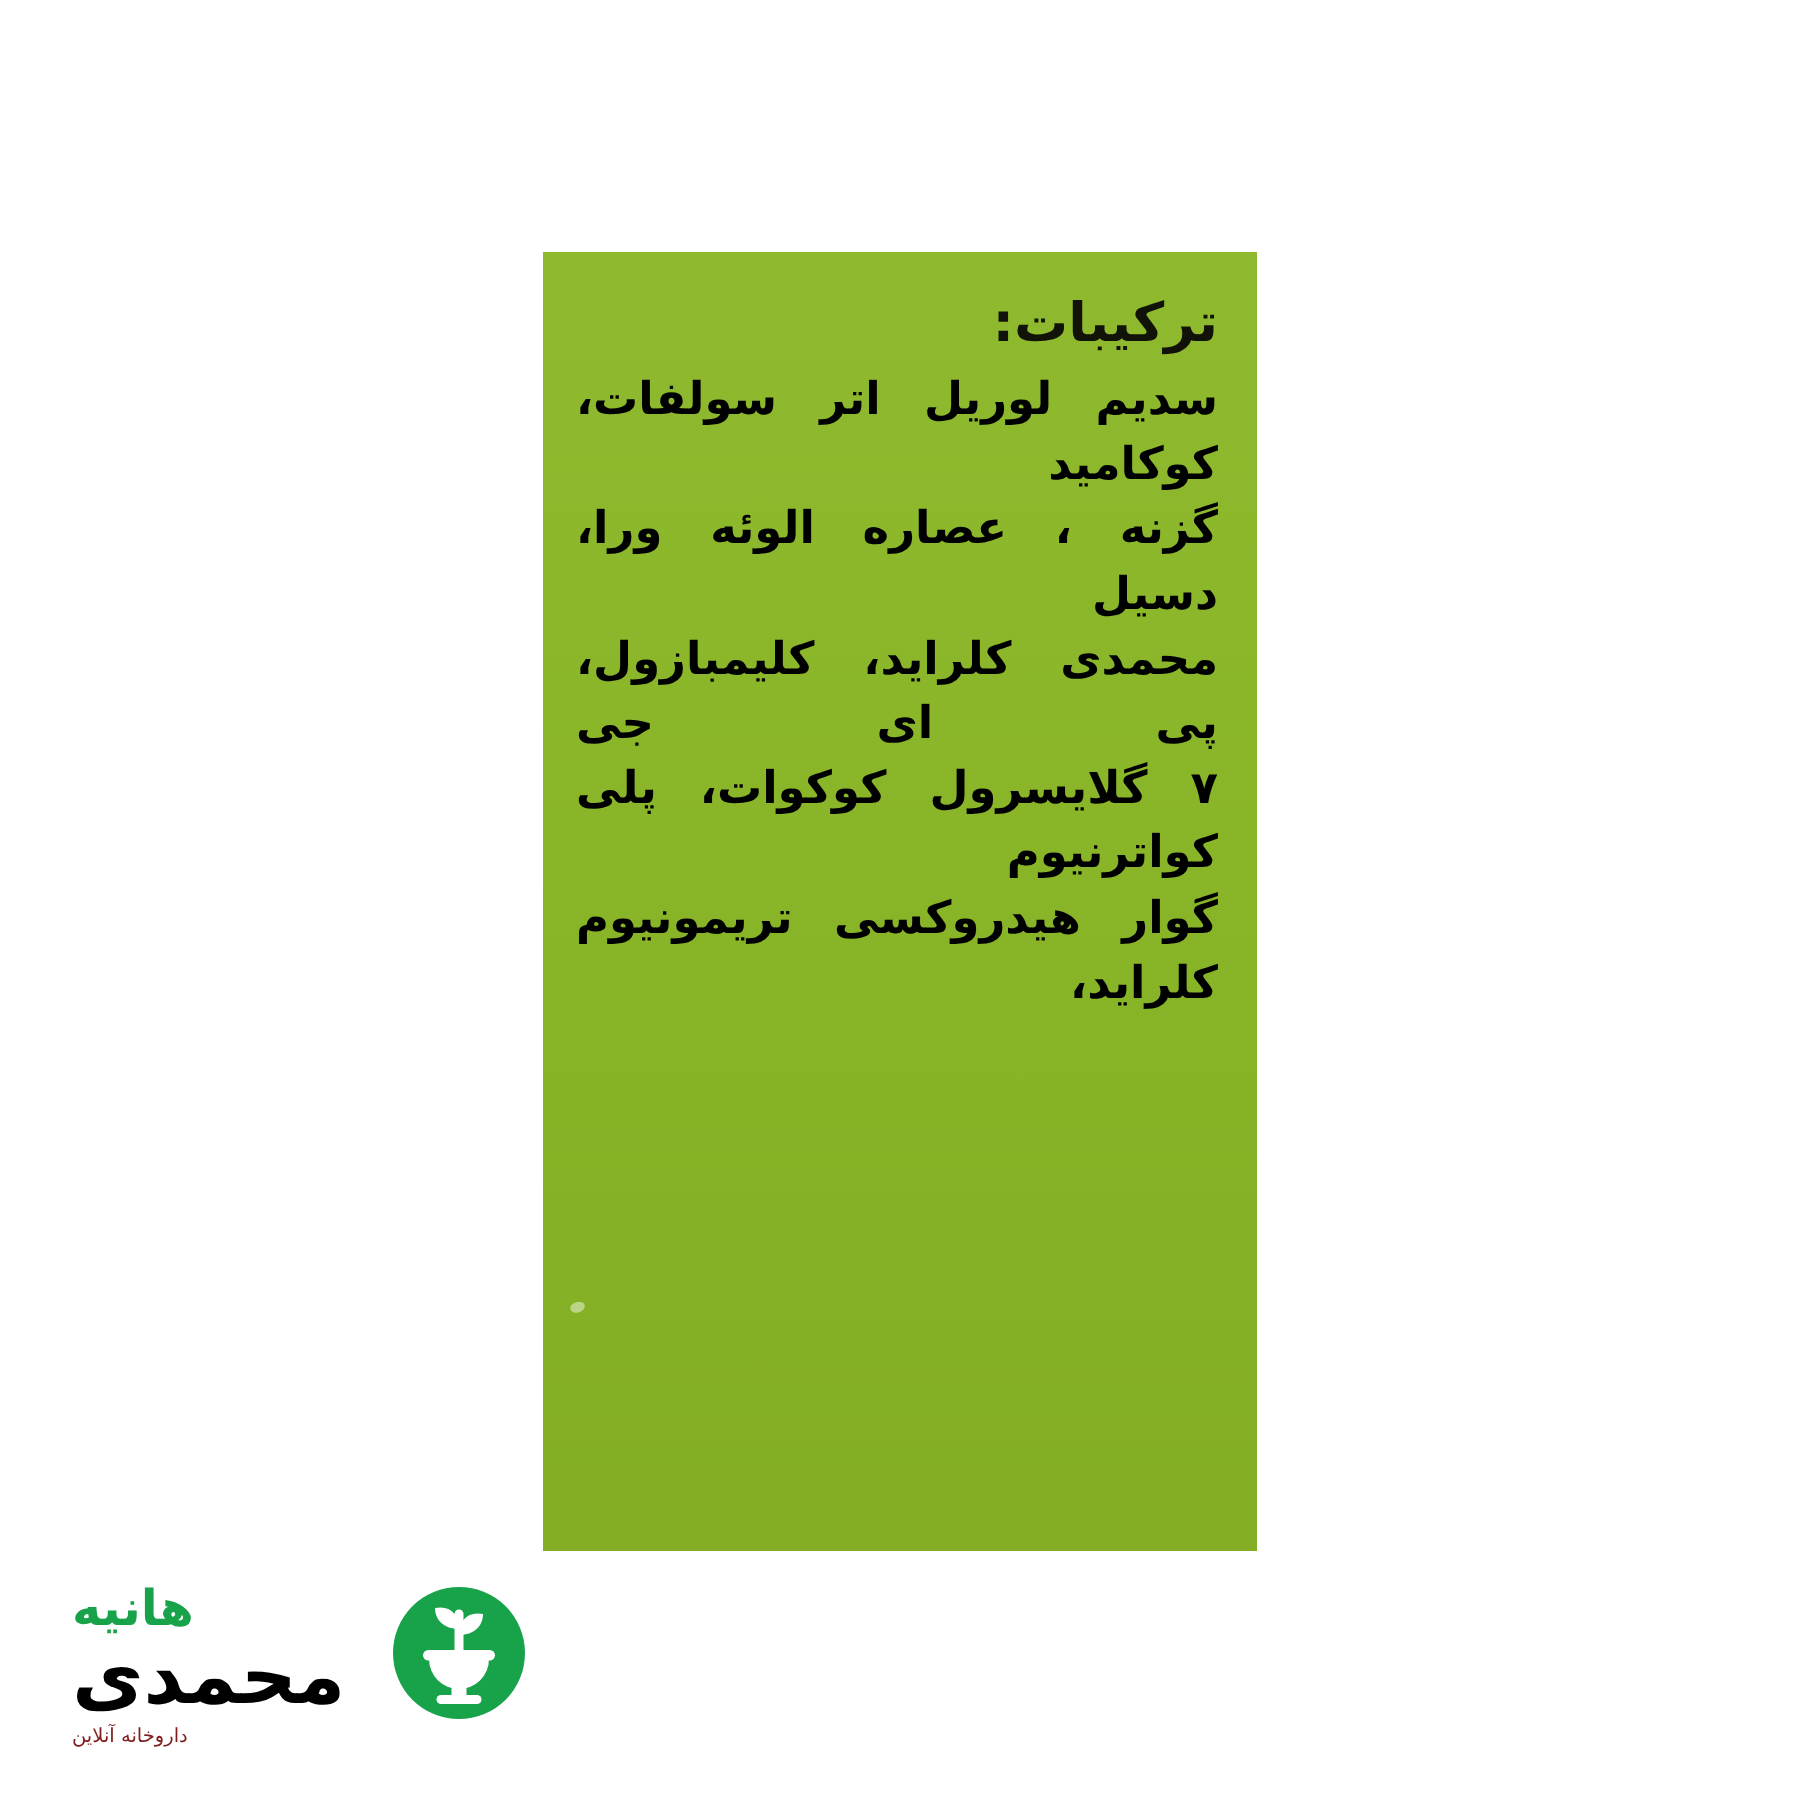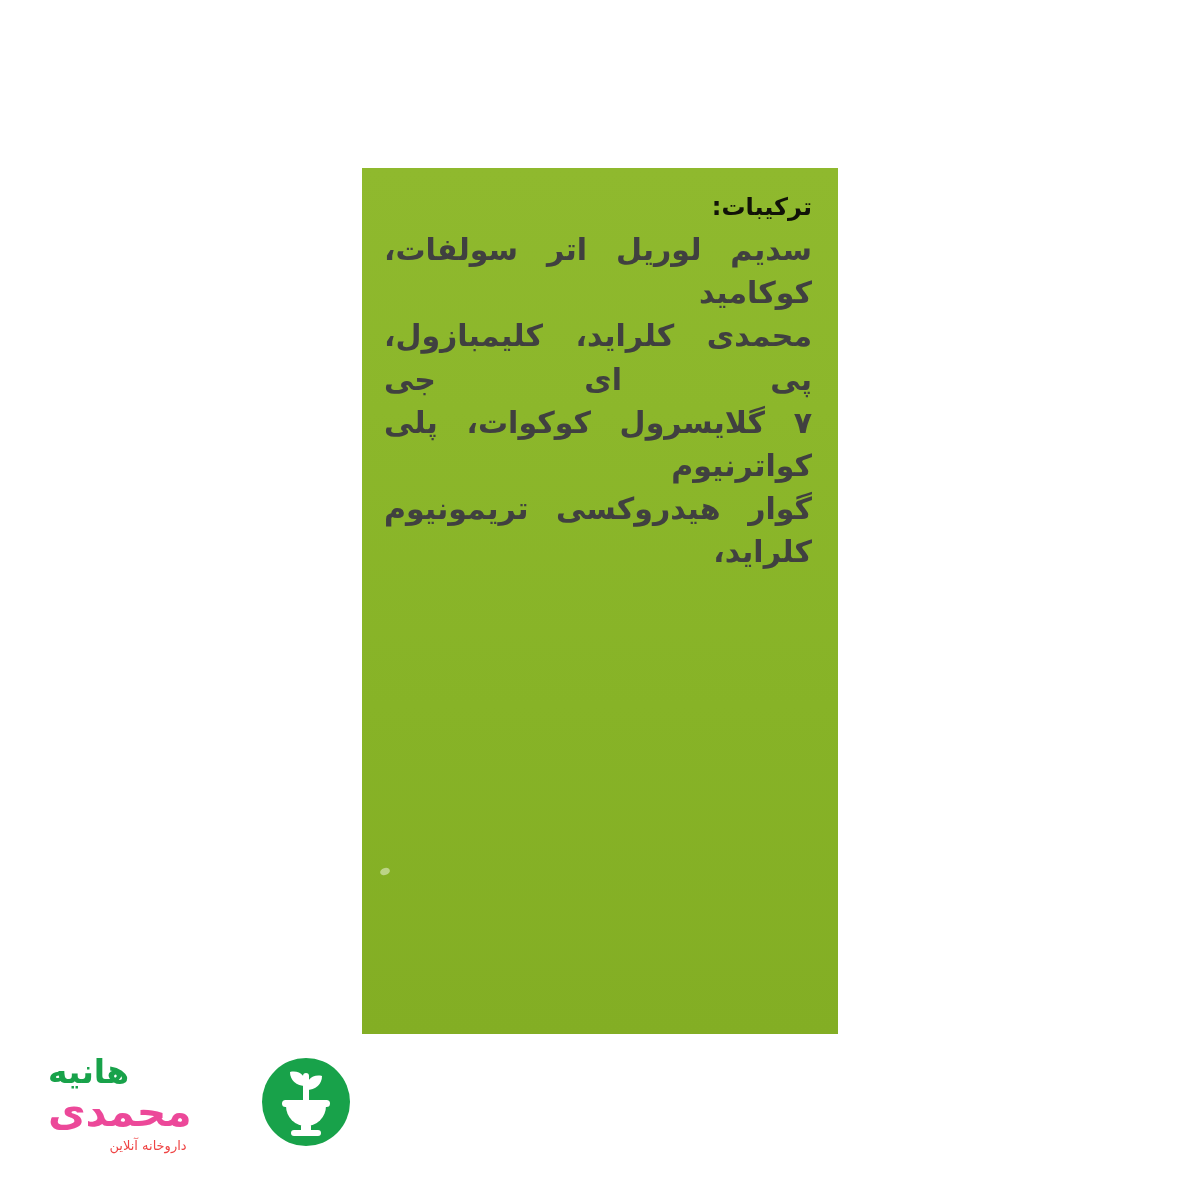--- a/index.html
+++ b/index.html
@@ -52,32 +52,32 @@
 
   #ingredients-block {
     position: relative;
     z-index: 2;
     padding: 22px 26px 0 22px;
     text-align: right;
     direction: rtl;
   }
 
   .ing-heading {
-    font-size: 24px;
+    font-size: 36px;
     font-weight: 700;
     color: #111208;
     line-height: 1.42;
     letter-spacing: 0px;
     margin: 0 0 4px 0;
   }
 
   .ing-line {
     font-size: 30px;
     font-weight: 700;
-    color: #404040;
+    color: #000000;
     line-height: 1.44;
     white-space: nowrap;
     margin: 0;
   }
   .ing-line.justified {
     display: block;
     text-align: justify;
     text-align-last: justify;
     white-space: normal;
   }
@@ -107,45 +107,45 @@
   }
   .brand-line1 {
     font-size: 33px;
     font-weight: 700;
     color: #18a24a;
     line-height: 1.08;
     letter-spacing: -1px;
     white-space: nowrap;
   }
   .brand-line2 {
-    font-size: 41px;
+    font-size: 52px;
     font-weight: 700;
-    color: #ec4899;
+    color: #000000;
     line-height: 1.08;
     letter-spacing: -1px;
     white-space: nowrap;
   }
   .brand-sub {
     font-size: 13px;
     font-weight: 400;
-    color: #ef4444;
+    color: #7f1d1d;
     letter-spacing: 2px;
     margin-top: 4px;
     white-space: nowrap;
-    text-align: center;
   }
 </style>
 </head>
 <body>
 
 <div id="label-panel">
   <div id="ingredients-block">
     <p class="ing-heading">ترکیبات:</p>
 
     <p class="ing-line justified">سدیم لوریل اتر سولفات، کوکامید</p>
+    <p class="ing-line justified">گزنه ، عصاره الوئه ورا، دسیل</p>
     <p class="ing-line justified">محمدی کلراید، کلیمبازول، پی ای جی</p>
     <p class="ing-line justified">۷ گلایسرول کوکوات، پلی کواترنیوم</p>
     <p class="ing-line justified">گوار هیدروکسی تریمونیوم کلراید،</p>
 
   </div>
 </div>
 
 <div id="brand-logo">
   <div id="logo-mark">
     <svg viewBox="0 0 92 92" width="92" height="92" aria-hidden="true">

